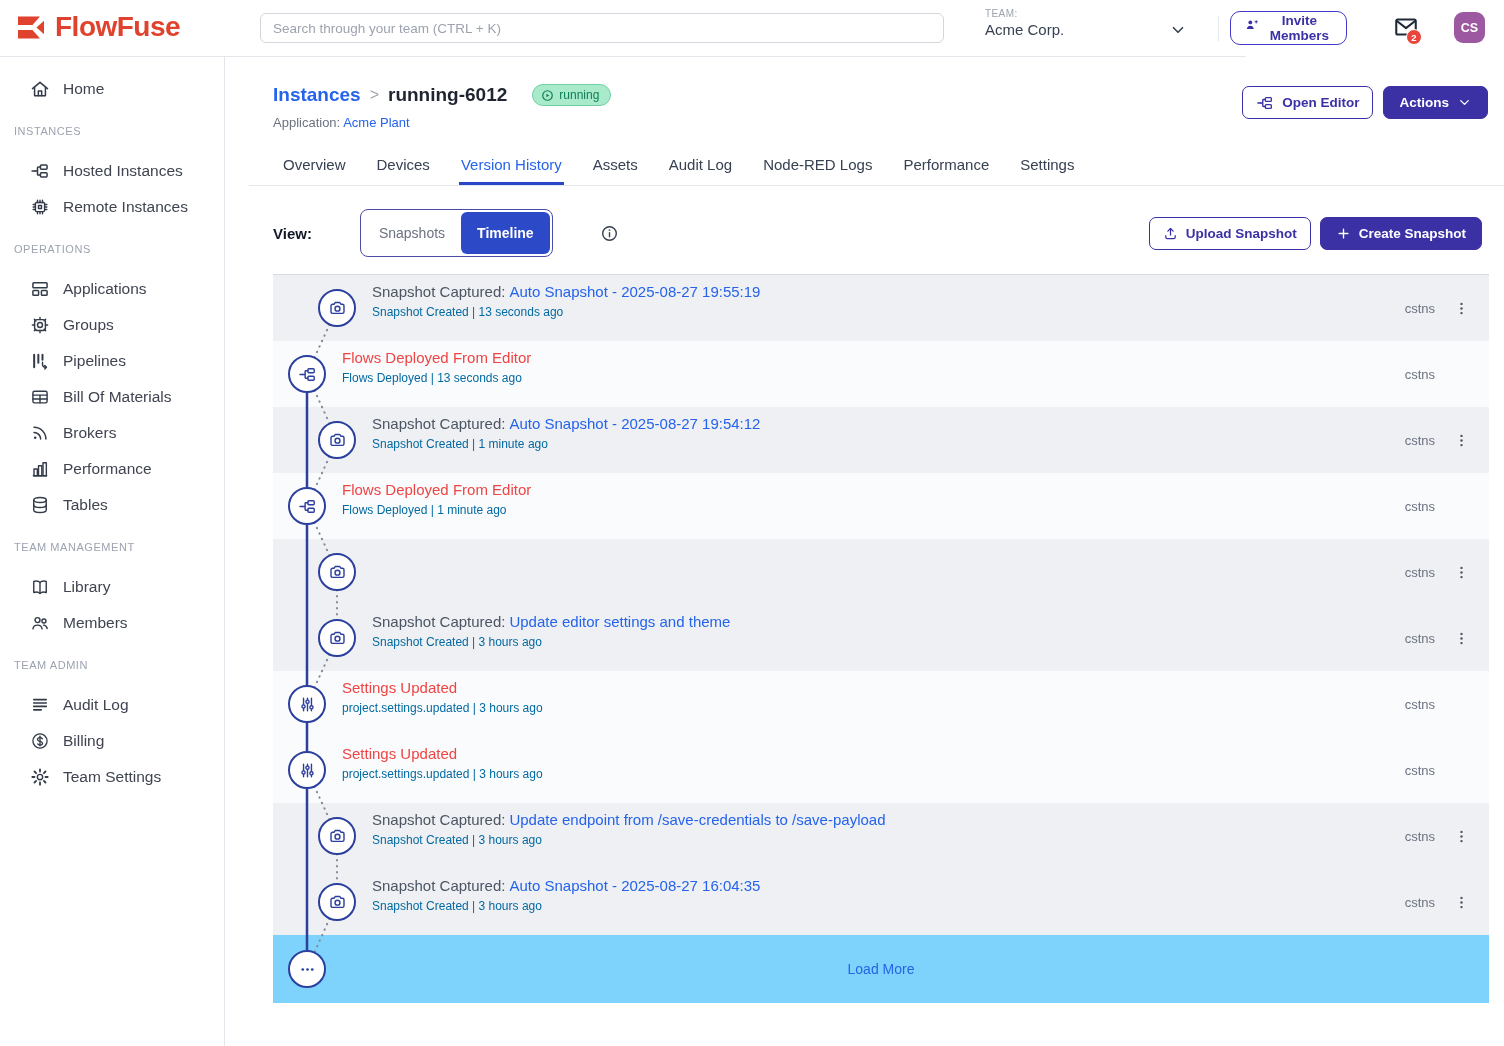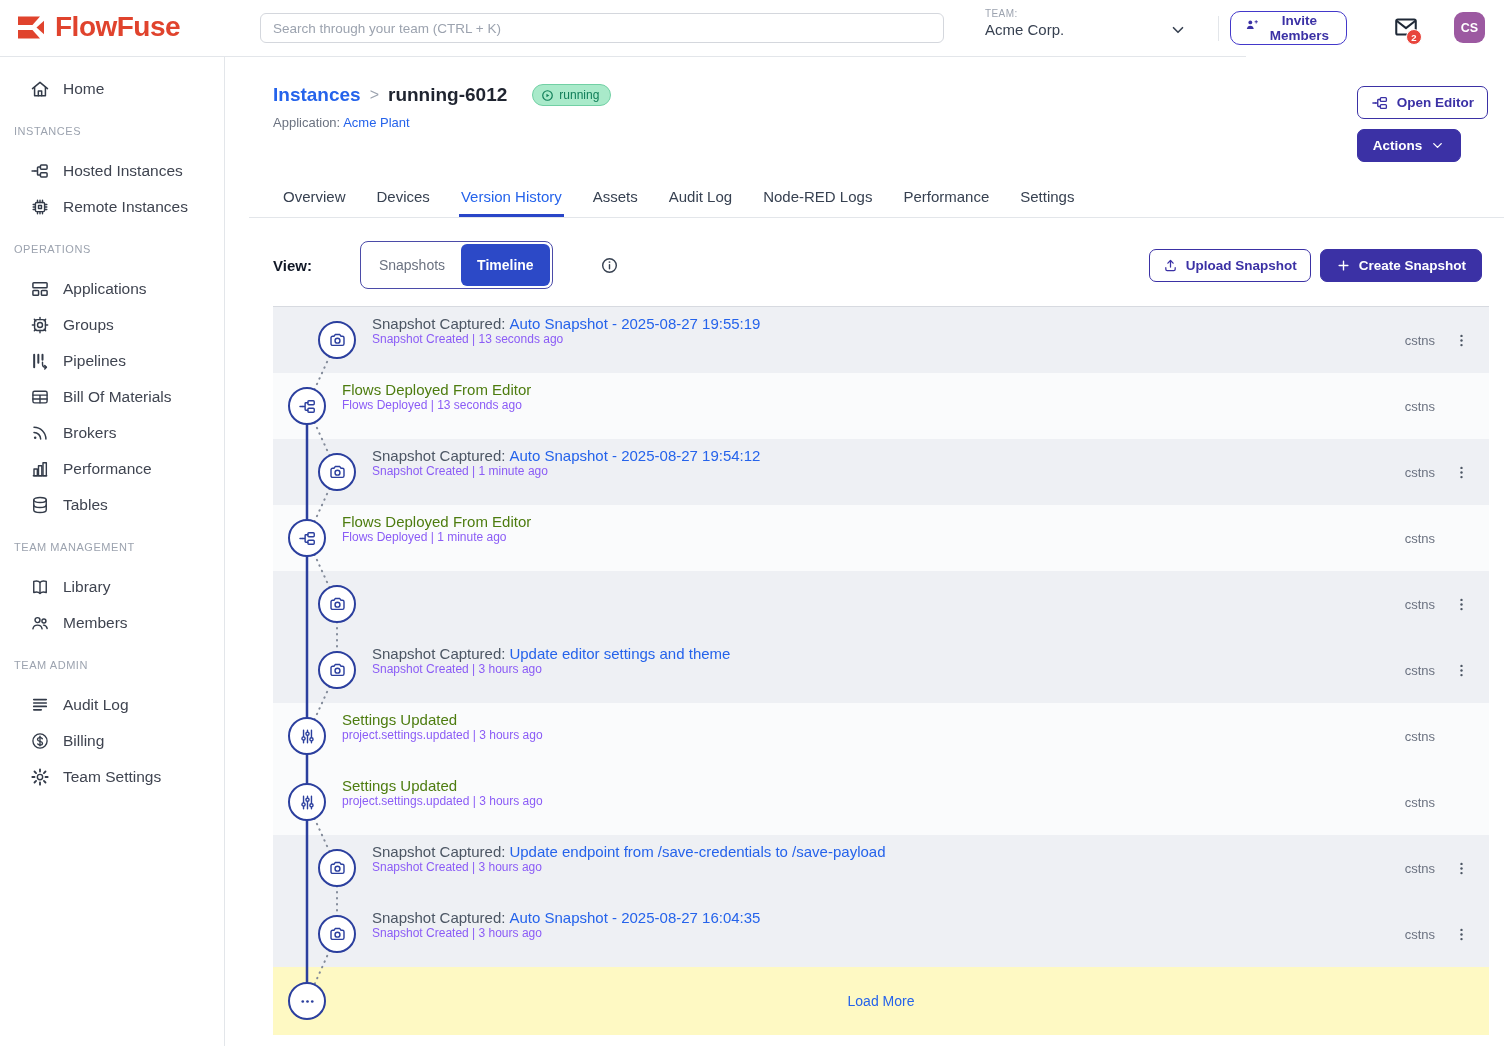--- a/index.html
+++ b/index.html
@@ -48,21 +48,21 @@
   .page-head { display:flex; justify-content:space-between; padding:27px 16px 0 24px; }
   .crumb-row { display:flex; align-items:center; gap:9px; }
   .crumb-link { font-size:19px; font-weight:700; color:#2563eb; }
   .crumb-sep { font-size:16px; color:#9ca3af; }
   .crumb-current { font-size:19px; font-weight:700; color:#1f2430; }
   .status-badge { margin-left:16px; display:flex; align-items:center; gap:5px; background:#a9eaca;
     border:1px solid #71d0a4; color:#0f7e58; font-size:12px; padding:3px 11px 3px 8px; border-radius:999px; }
   .status-badge .ic { width:13px; height:13px; }
   .app-line { margin-top:9px; font-size:13px; color:#6b7280; }
   .app-line a { color:#2563eb; }
-  .head-actions { display:flex; gap:10px; align-items:flex-start; padding-top:2px;flex-direction:column; }
+  .head-actions { display:flex; gap:10px; align-items:flex-start; padding-top:2px; }
   .btn { height:33px; display:flex; align-items:center; gap:8px; border-radius:7px;
     font-size:13.5px; font-weight:700; cursor:pointer; font-family:inherit; }
   .btn-outline { background:#fff; border:1.5px solid #3b31a5; color:#3b31a5; padding:0 13px; }
   .btn-solid { background:#3b31a5; border:1.5px solid #3b31a5; color:#fff; padding:0 15px; }
   .btn .ic { width:18px; height:18px; }
   .btn .ic-sm { width:15px; height:15px; }
 
   .tabs { margin-top:17px; padding-left:32px; display:flex; gap:27px; border-bottom:1px solid #e3e6ea; }
   .tab { padding:9px 2px 12px; font-size:15px; color:#374151; cursor:pointer; }
   .tab.active { color:#2563eb; padding-bottom:9px; border-bottom:3px solid #2946c8; }
@@ -74,30 +74,30 @@
   .toggle-opt.active { background:#2c49c7; color:#fff; font-weight:600; }
   .info-ic { margin-left:15px; width:19px; height:19px; color:#374151; cursor:pointer; }
   .toolbar-right { margin-left:auto; display:flex; gap:9px; }
 
   
   .timeline { position:relative; margin:17px 15px 0 24px; border-top:1px solid #d7dae0; }
   .tl-lines { position:absolute; left:0; top:0; z-index:2; pointer-events:none; }
   .tl-row { position:relative; height:66px; }
   .bg-gray { background:#eef0f4; }
   .bg-white { background:#fafbfc; }
-  .bg-loadmore { background:#fef9c3; }
+  .bg-loadmore { background:#7dd3fc; }
   .tl-icon { position:absolute; top:14px; width:38px; height:38px; border-radius:50%;
     background:#fff; border:2px solid #2b3f9e; color:#2b3f9e; display:flex; align-items:center;
     justify-content:center; z-index:3; }
   .tl-icon svg { width:19px; height:19px; }
   .tl-body { padding-top:8px; }
   .tl-title { font-size:15px; color:#4b5563; }
   .tl-title .tl-link { color:#2563eb; margin-left:4px; }
-  .tl-title-main { color:#4d7c0f; font-weight:500; }
-  .tl-meta { font-size:12px; color:#8b5cf6; }
+  .tl-title-main { color:#ef4444; font-weight:500; }
+  .tl-meta { margin-top:5px; font-size:12px; color:#0369a1; }
   .tl-user { position:absolute; right:54px; top:50%; transform:translateY(-50%);
     font-size:13px; color:#6b7280; }
   .tl-kebab { position:absolute; right:16px; top:50%; transform:translateY(-50%);
     width:24px; height:24px; color:#4b5563; cursor:pointer; display:flex; align-items:center; justify-content:center; }
   .tl-kebab svg { width:17px; height:17px; }
   .tl-loadmore { height:68px; display:flex; align-items:center; justify-content:center; }
   .loadmore-link { font-size:14px; color:#2563eb; }
 </style>
 </head>
 <body>

